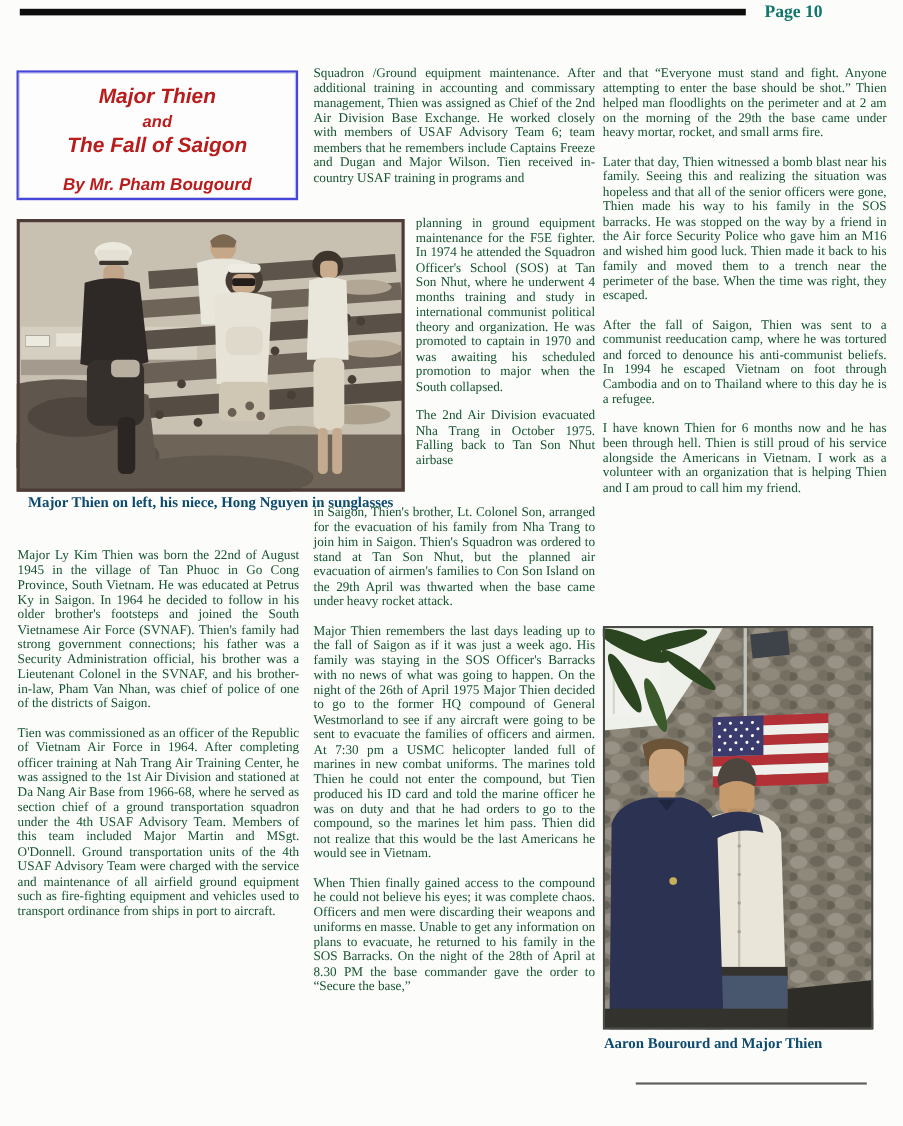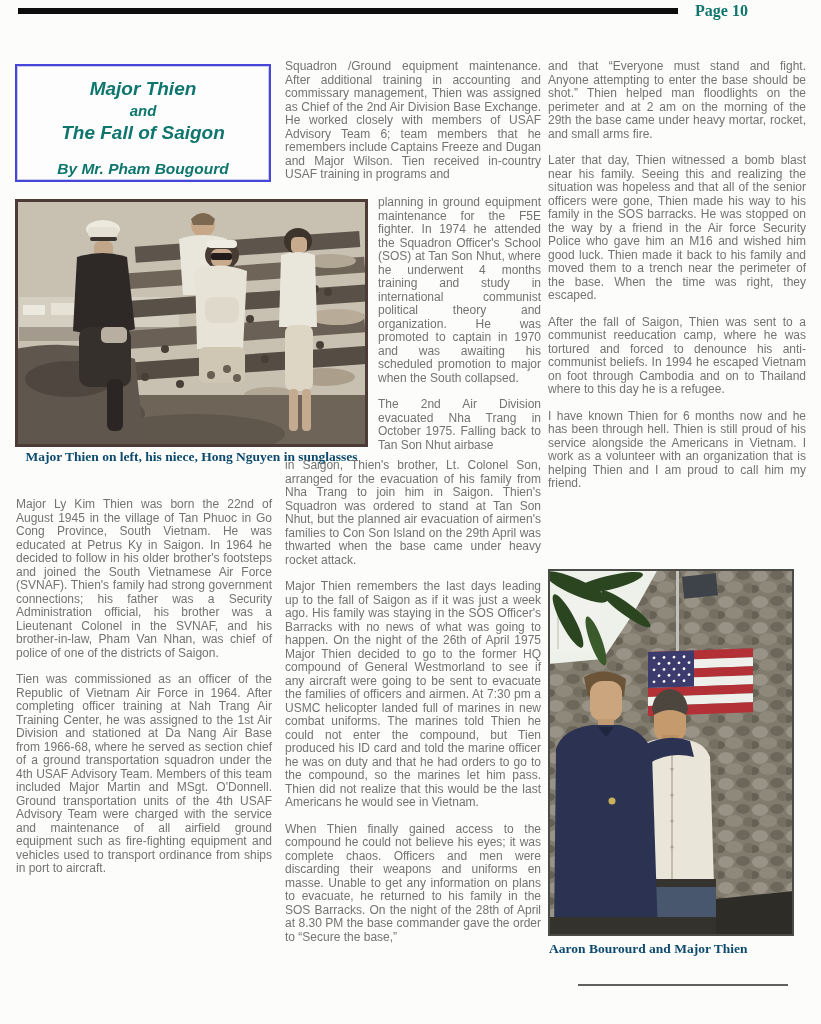--- a/index.html
+++ b/index.html
@@ -11,42 +11,43 @@
   .top-rule { position:absolute; left:18px; top:8px; width:660px; height:6px; background:#0d0d0d; }
   .page-label {
     position:absolute; left:695px; top:2px; width:110px;
     font-family:"Liberation Serif", serif; font-weight:bold;
     font-size:16px; color:#0f766e;
   }
   .title-box {
     position:absolute; left:15px; top:64px; width:252px; height:114px;
     background:#fdfdfd; border:2px solid #4646d8;
     box-shadow:0 0 0 1px #c9c9ee inset;
-    text-align:center; color:#0f766e;
+    text-align:center; color:#b91c1c;
     font-weight:bold; font-style:italic;
   }
   .title-box .t-main { font-size:19px; line-height:24px; }
   .title-box .t-and  { font-size:15px; line-height:20px; }
   .title-box .byline { font-size:15.5px; margin-top:15px; }
   .title-inner { padding-top:11px; }
 
   .photo-frame { position:absolute; display:block; }
   .photo-frame svg { display:block; }
 
   .caption {
     position:absolute;
     font-family:"Liberation Serif", serif; font-weight:bold;
     font-size:13.5px; color:#0c4a6e;
   }
   .caption.centered { text-align:center; }
 
   .col {
     position:absolute;
-    font-size:12px; line-height:13.5px; color:#737373;
+    font-size:12px; line-height:13.5px; color:#14532d;
     text-align:justify;
+    font-family:Liberation Serif, serif;
   }
   .para { margin:0 0 13px 0; }
   .para:last-child { margin-bottom:0; }
 
   .divider { position:absolute; left:578px; top:984px; width:210px; height:2px; background:#606060; }
 </style>
 </head>
 <body>
 
 <div class="page">

